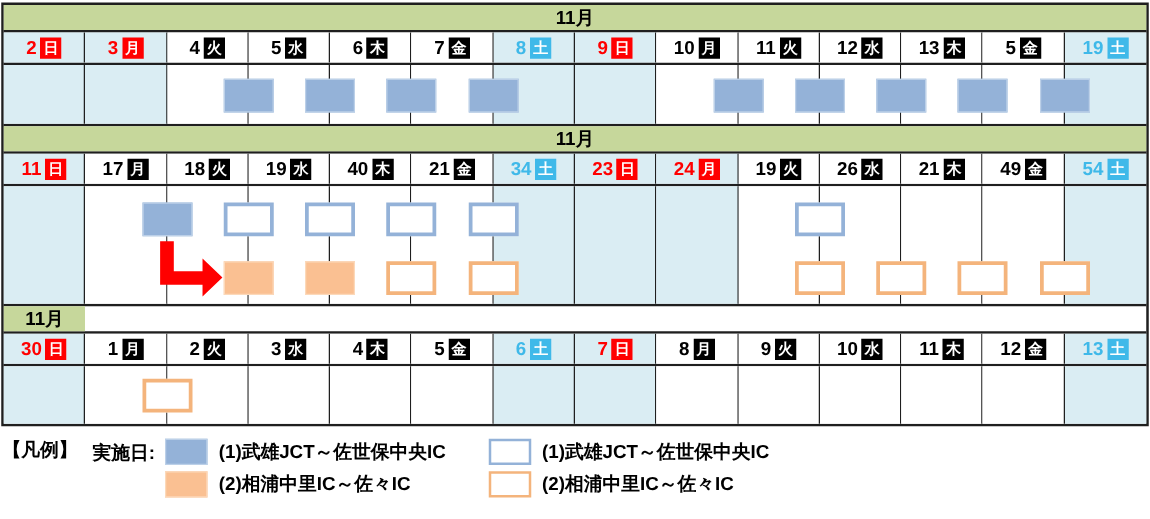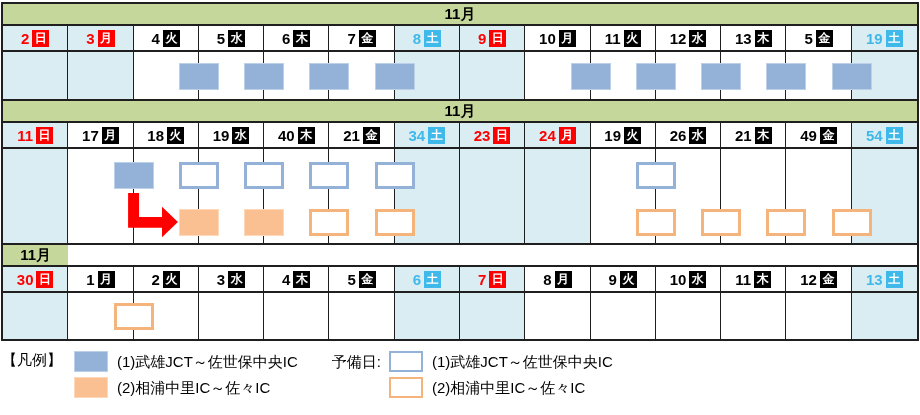--- a/index.html
+++ b/index.html
@@ -29,27 +29,27 @@
   .box{position:absolute;width:40px;height:27px;transform:translateX(-50%);z-index:2}
   .blue-fill{background:var(--blue);border:1px solid #BCD0E8}
   .orange-fill{background:var(--orange);border:1px solid #FCD9BA}
   .blue-outline{background:#fff;border:3px solid var(--blue)}
   .orange-outline{background:#fff;border:3px solid var(--orange-border)}
   .sec0 .box{top:11px}
   .sec1 .lane0{top:13px}
   .sec1 .lane1{top:60px}
   .sec2 .box{top:10px}
   .arrow-svg{position:absolute;left:0;top:0;width:100%;height:100%;z-index:3;pointer-events:none}
-  .legend{display:flex;align-items:flex-start;padding:10px 0 0 2px;font-weight:normal;font-size:15px;color:#000}
+  .legend{display:flex;align-items:flex-start;padding:10px 0 0 2px;font-weight:bold;font-size:15px;color:#000}
   .legend-title{margin-right:12px;white-space:nowrap}
   .legend-group{display:flex}
   .legend-group2{margin-left:34px}
   .group-label{margin-top:2px;margin-right:8px;white-space:nowrap}
   .group-items{display:flex;flex-direction:column;gap:5px}
-  .legend-item{display:flex;align-items:flex-end;gap:9px}
+  .legend-item{display:flex;align-items:center;gap:9px}
   .swatch{width:34px;height:21px;flex:0 0 auto}
   .swatch[data-style="blue-fill"]{background:var(--blue);border:1px solid #BCD0E8}
   .swatch[data-style="orange-fill"]{background:var(--orange);border:1px solid #FCD9BA}
   .swatch[data-style="blue-outline"]{background:#fff;border:2.5px solid var(--blue)}
   .swatch[data-style="orange-outline"]{background:#fff;border:2.5px solid var(--orange-border)}
   .legend-text{white-space:nowrap}
 </style>
 </head>
 <body style="--green: #C6D79B; --purple: #B1A0C7; --weekend: #DAEDF3; --blue: #94B2D8; --orange: #FAC092; --orange-border: #F4B47C; --red: #FF0000; --sat: #3FB9E9; --grid: #1F1F1F;">
 
@@ -317,34 +317,34 @@
         <div class="ccell wk last"></div>
         <div class="box lane0 orange-outline" style="left: 14.2857%;"></div>
       </div>
     </div>
   </div>
 
 <div class="legend">
   <span class="legend-title">【凡例】</span>
 
   <div class="legend-group">
+    <span class="group-label">実施日:</span>
     <div class="group-items">
       <div class="legend-item">
         <span class="swatch" data-style="blue-fill"></span>
         <span class="legend-text">(1)武雄JCT～佐世保中央IC</span>
       </div>
       <div class="legend-item">
         <span class="swatch" data-style="orange-fill"></span>
         <span class="legend-text">(2)相浦中里IC～佐々IC</span>
       </div>
     </div>
   </div>
 
   <div class="legend-group legend-group2">
-    <span class="group-label">予備日:</span>
     <div class="group-items">
       <div class="legend-item">
         <span class="swatch" data-style="blue-outline"></span>
         <span class="legend-text">(1)武雄JCT～佐世保中央IC</span>
       </div>
       <div class="legend-item">
         <span class="swatch" data-style="orange-outline"></span>
         <span class="legend-text">(2)相浦中里IC～佐々IC</span>
       </div>
     </div>

